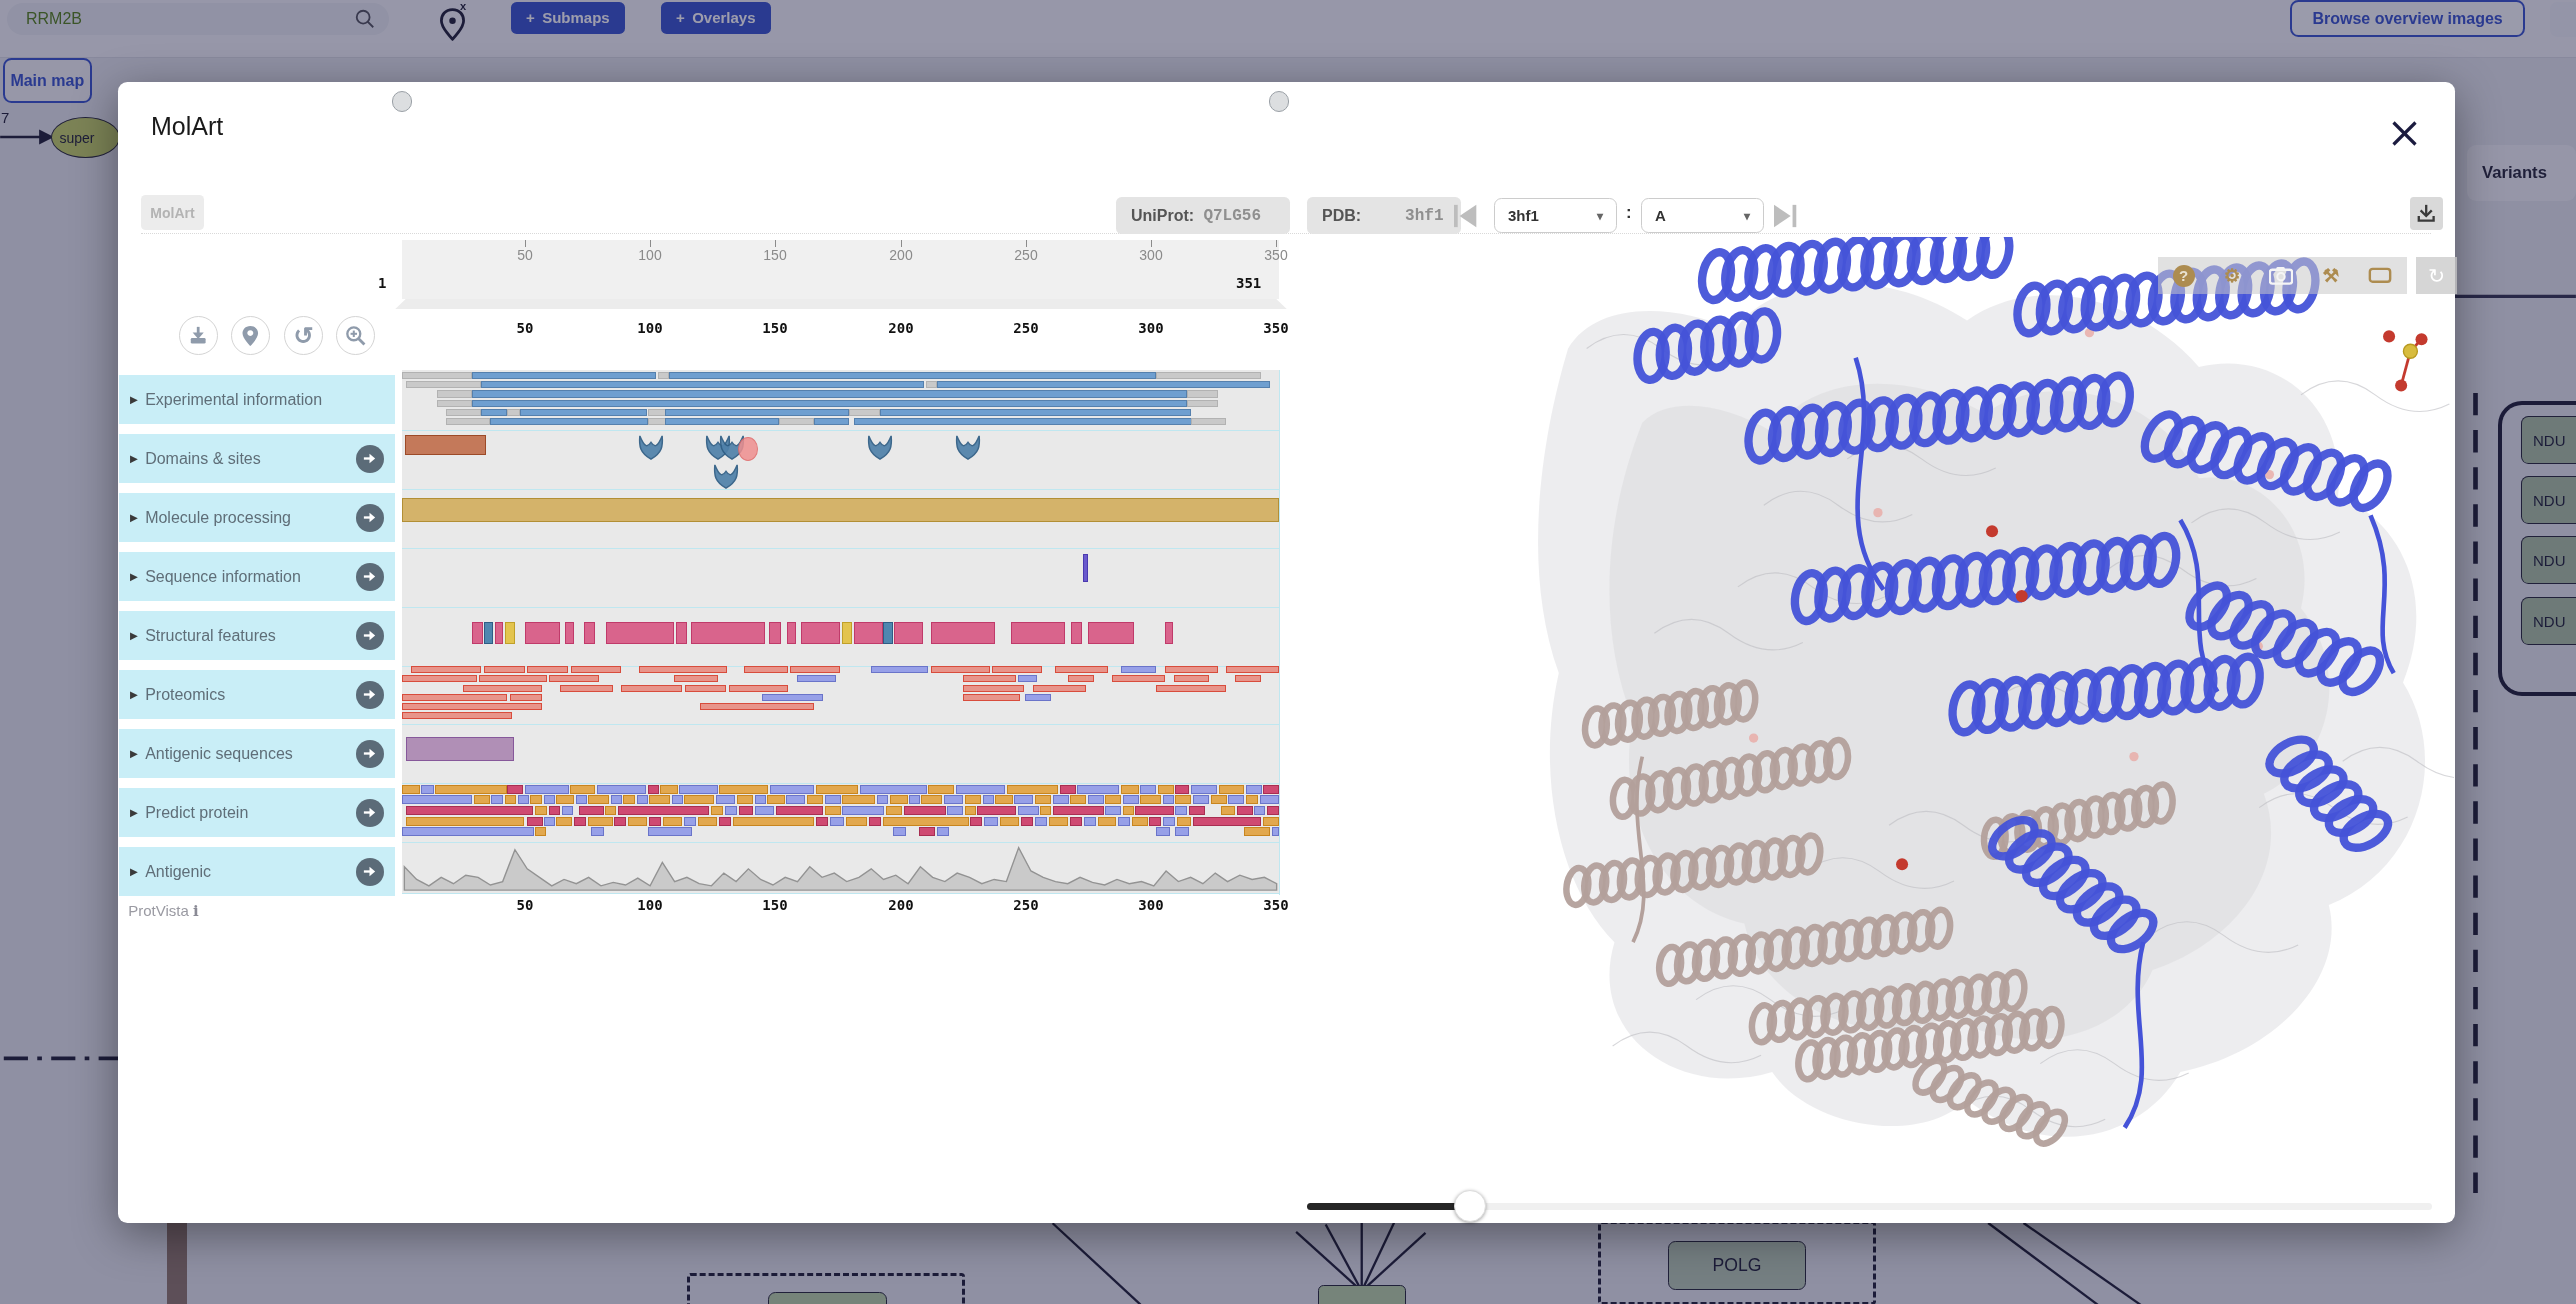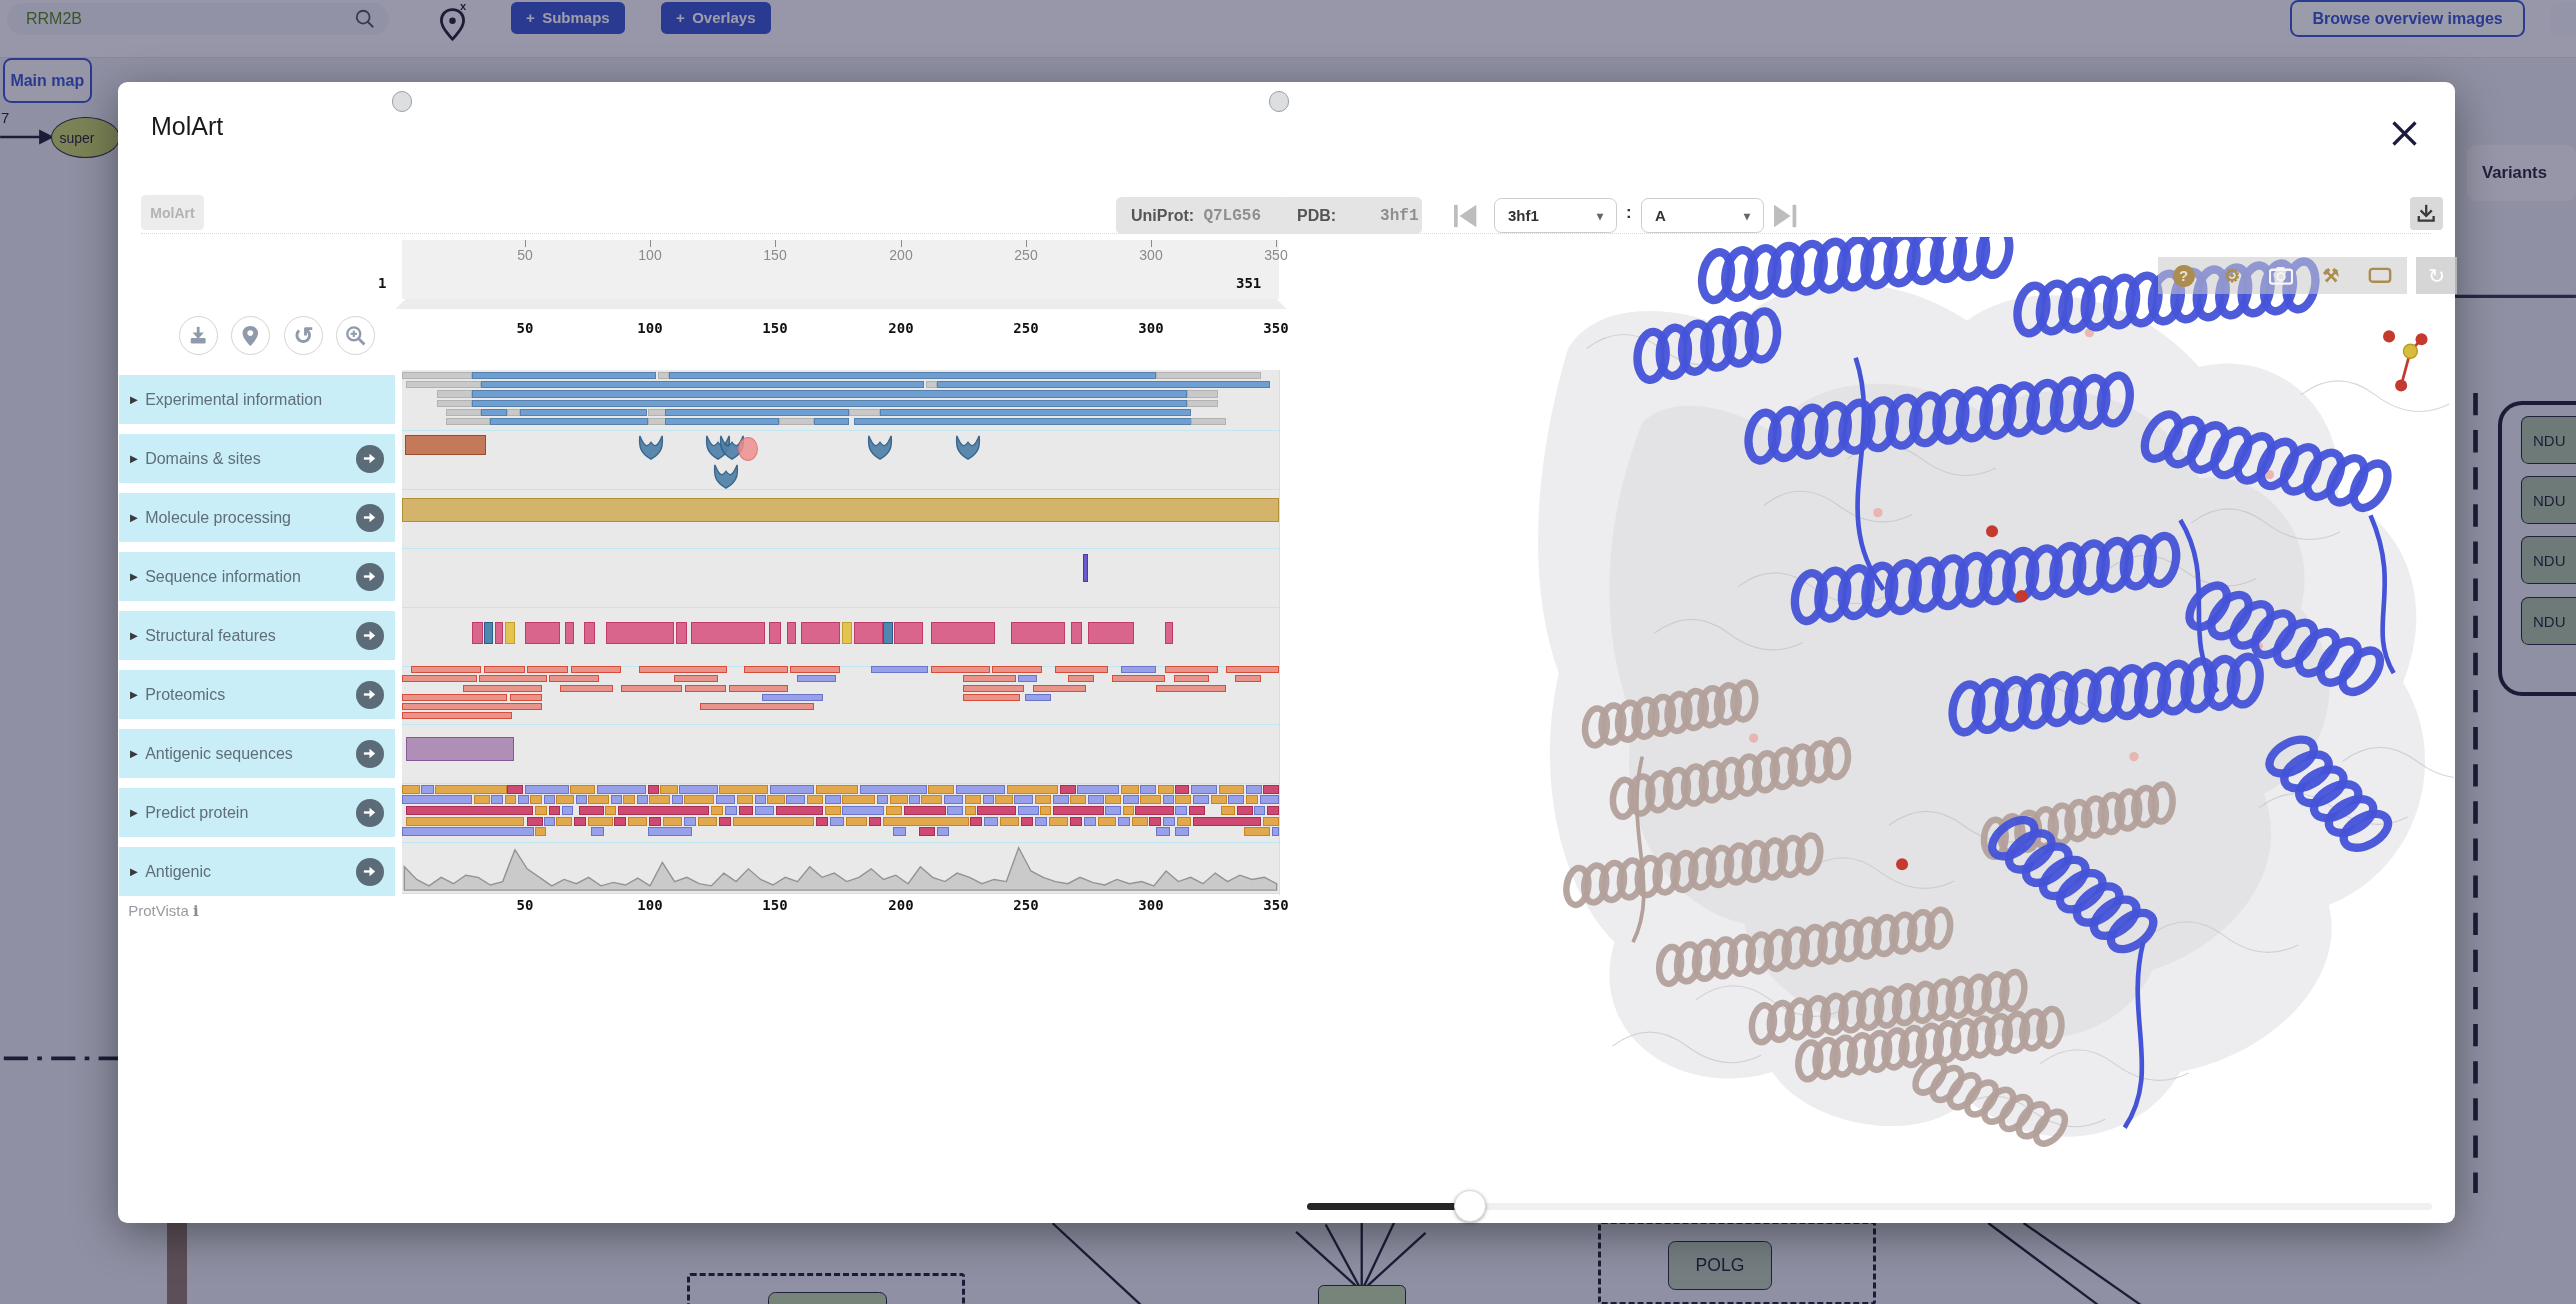--- a/index.html
+++ b/index.html
@@ -21,21 +21,21 @@
   #tab-mainmap { left:2.8px; top:58px; width:89px; height:45px; border:2.3px solid #2f4ccc; border-radius:8.4px; background:rgba(255,255,255,.55); color:#2f4ccc; font-weight:bold; font-size:16px; display:flex; align-items:center; justify-content:center; }
   #rx-seven { left:0.9px; top:109px; font-size:15px; color:#15152e; }
   .map-node { background:#b9d2a4; border:1.9px solid #1c1c30; border-radius:7.4px; color:#15152e; display:flex; align-items:center; justify-content:center; font-size:16.7px; }
   #node-super { left:51px; top:117px; width:69px; height:41px; border-radius:50%; background:#c3cf63; font-size:14px; justify-content:flex-start; padding-left:7.4px; }
   .dashed-zone { border:3.7px dashed #14142e; border-radius:3.7px; }
   #ndu-group { left:2498px; top:401px; width:130px; height:295px; border:4.6px solid #14142e; border-radius:24px 0 0 24px; border-right:none; }
   .ndu-box { left:2521px; width:65px; height:48px; border-radius:7.4px 0 0 7.4px; border-right:none; font-size:15px; justify-content:flex-start; padding-left:11px; background:#a9c0a0;}
   #bg-pill { left:2467px; top:145px; width:109px; height:56px; background:#f2f3f8; border-radius:9.3px; display:flex; align-items:center; padding-left:15px; font-weight:bold; font-size:16.7px; color:#1c1c30; }
   #brown-band { left:167px; top:1223px; width:20.4px; height:82px; background:#8a7166; }
   #mrpl-box { left:768px; top:1292px; width:119px; height:37px; font-size:16px; }
-  #polg-box { left:1668px; top:1241px; width:104px; height:49px; font-size:17.6px; background:#b7c9b2; }
+  #polg-box { left:1668px; top:1241px; width:138px; height:49px; font-size:17.6px; background:#b7c9b2; }
   #dim-overlay { left:0; top:0; width:2576px; height:1305px; background:rgba(38,38,72,0.45); z-index:5; }
 
   
   #modal { left:118px; top:82px; width:2337px; height:1141px; background:#fff; border-radius:9.3px; box-shadow:0 11px 45px rgba(0,0,0,.4); z-index:10; }
   #modal-title { left:33px; top:30px; font-size:25px; color:#1a1a1a; }
   #modal-close { left:2270px; top:35px; width:33px; height:33px; cursor:pointer; }
   #molart-tab { left:23px; top:113px; width:63px; height:35px; background:#ececec; border-radius:4.6px; color:#b3b3b3; font-weight:bold; font-size:14px; display:flex; align-items:center; justify-content:center; }
   #hdr-sep { left:23px; top:151px; width:2290px; border-top:1.9px dotted #d9d9d9; }
   .pill { top:115px; height:37px; background:#e4e4e4; border-radius:5.6px; display:flex; align-items:center; gap:9.3px; padding:0 15px; font-size:16px; font-weight:bold; }
   .pill .lab { color:#555; } .pill .val { color:#8f8f8f;font-family:Liberation Mono, monospace; }
@@ -182,21 +182,21 @@
     </svg>
     <div class="abs" id="molart-tab">
       <span>MolArt</span>
     </div>
     <div class="abs" id="hdr-sep"></div>
 
     <div class="abs pill" style="left:998px; width:174px;">
       <span class="lab">UniProt:</span>
       <span class="val">Q7LG56</span>
     </div>
-    <div class="abs pill" style="left:1164px; width:140px;gap:44px;">
+    <div class="abs pill" style="left:1189px; width:154px;gap:44px;">
       <span class="lab">PDB:</span>
       <span class="val">3hf1</span>
     </div>
     <svg class="abs" style="left:1334px;top:121px;" width="30" height="26" viewBox="0 0 32 28">
       <rect x="2" y="2" width="4" height="24" fill="#bdbdbd"></rect>
         <polygon points="26,2 26,26 8,14" fill="#bdbdbd"></polygon>
     </svg>
     <div class="abs selbox" style="left:1376px;">
       <span>3hf1</span>
       <span class="caret">▾</span>

